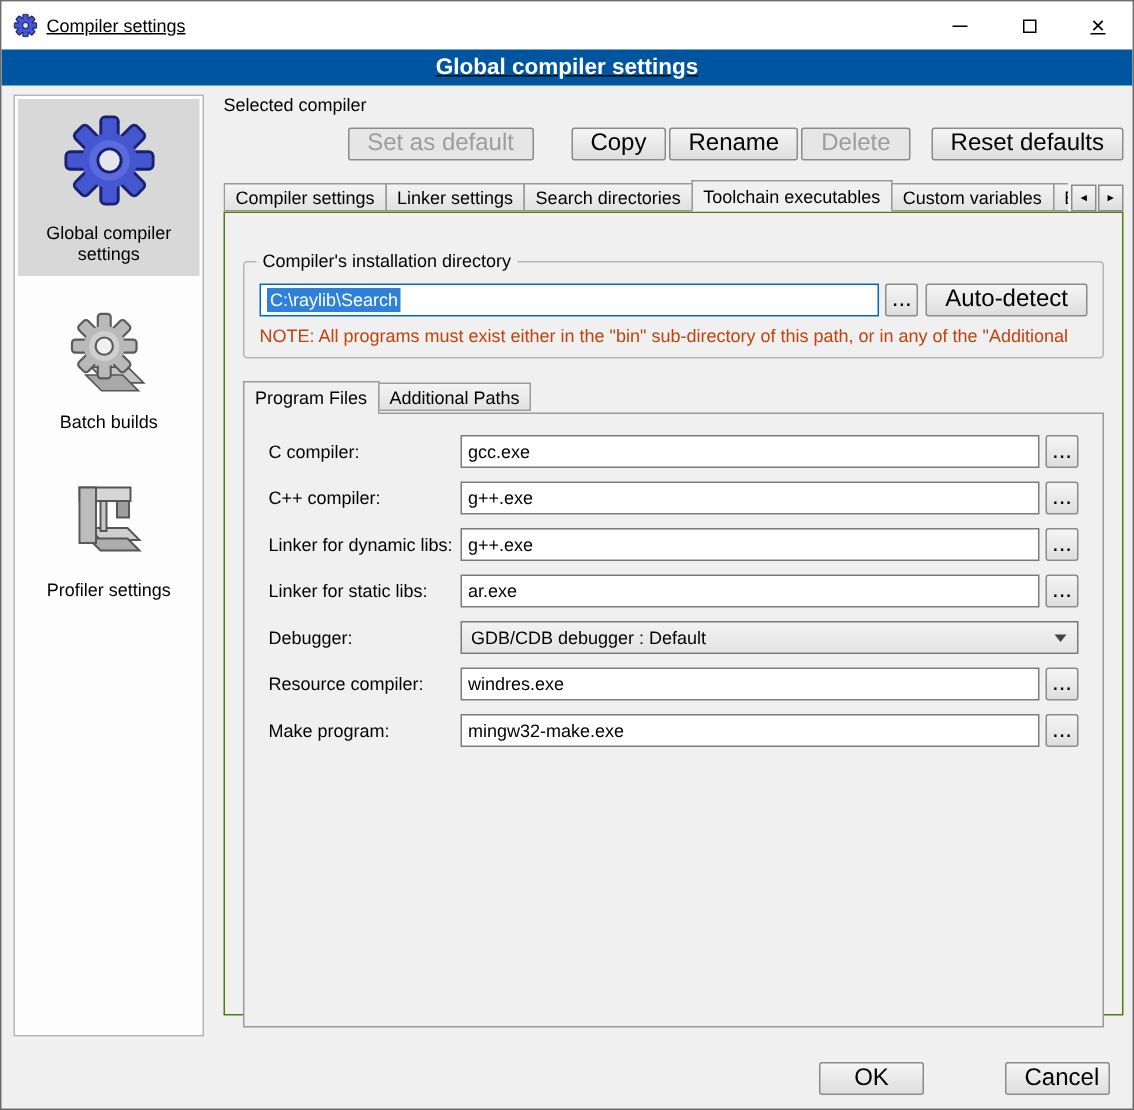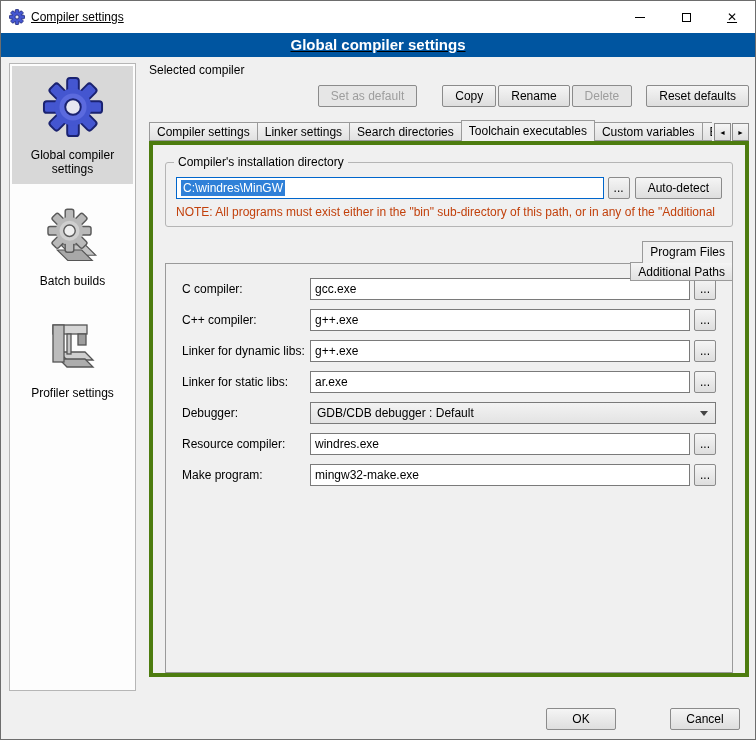--- a/index.html
+++ b/index.html
@@ -83,21 +83,21 @@
   .combo.flat { background: linear-gradient(#f3f3f3, #e3e3e3); gap: 40px; }
   .chev {
     width: 0; height: 0;
     border-left: 4px solid transparent;
     border-right: 4px solid transparent;
     border-top: 5px solid #444;
     margin-left: auto; margin-right: 7px;
   }
   .btn {
     font-family: "Liberation Sans", sans-serif;
-    font-size: 12px;
+    font-size: 16px;
     height: 22px;
     padding: 0 12px;
     background: linear-gradient(#f5f5f5, #dedede);
     border: 1px solid #8b8b8b;
     border-radius: 2px;
     color: #000;
   }
   .btn.disabled { color: #9d9d9d; background: #e6e6e6; }
   .btn.dots { width: 22px; padding: 0; flex: none; }
   .btn-row {
@@ -146,24 +146,24 @@
   .tab-arrows { display: flex; flex: none; margin-left: 2px; }
   .arrow-btn {
     width: 17px; height: 18px;
     font-size: 7px;
     display: flex; align-items: center; justify-content: center;
     background: linear-gradient(#f5f5f5, #dedede);
     border: 1px solid #8b8b8b;
   }
   .arrow-btn + .arrow-btn { margin-left: 1px; }
   .tabpanel {
-    border: 4px solid #4d7c0f;
+    border: 1px solid #4d7c0f;
     background: #f0f0f0;
     height: 536px;
-    padding: 9px 12px;
+    padding: 24px 12px;
     position: relative;
     z-index: 1;
   }
   
   .group {
     position: relative;
     border: 1px solid #b5b5b5;
     border-radius: 3px;
     margin-top: 8px;
     padding: 14px 10px 7px;
@@ -189,21 +189,21 @@
   .sel-text { background: #2f80d8; color: #fff; padding: 1px 2px; }
   .dir-row .btn.dots { margin-left: 4px; }
   .dir-row .btn.autodetect { margin-left: 5px; flex: none; }
   .note {
     margin-top: 6px;
     color: #c2410c;
     white-space: nowrap;
     overflow: hidden;
   }
   
-  .subtabstrip { margin-top: 14px; display: flex; align-items: flex-end; height: 22px; position: relative; z-index: 2; flex-direction: column; }
+  .subtabstrip { margin-top: 14px; display: flex; align-items: center; height: 22px; position: relative; z-index: 2; }
   .subpanel {
     border: 1px solid #9a9a9a;
     background: #f0f0f0;
     height: 410px;
     padding: 14px 16px 0;
     position: relative;
     z-index: 1;
   }
   .field-row { display: flex; align-items: center; margin-bottom: 9px; }
   .field-label { width: 128px; flex: none; }
@@ -336,21 +336,21 @@
           </div>
       </div>
     </div>
 
     <div class="tabpanel">
 
       <div class="group">
         <span class="group-title">Compiler's installation directory</span>
         <div class="dir-row">
           <div class="text-input focused">
-            <span class="sel-text">C:\windres\MinGW</span>
+            <span class="sel-text">C:\raylib\Search</span>
           </div>
           <button class="btn dots">...</button>
           <button class="btn autodetect">Auto-detect</button>
         </div>
         <div class="note">NOTE: All programs must exist either in the "bin" sub-directory of this path, or in any of the "Additional</div>
       </div>
 
       <div class="subtabstrip">
         <div class="tab active">Program Files</div>
         <div class="tab">Additional Paths</div>

